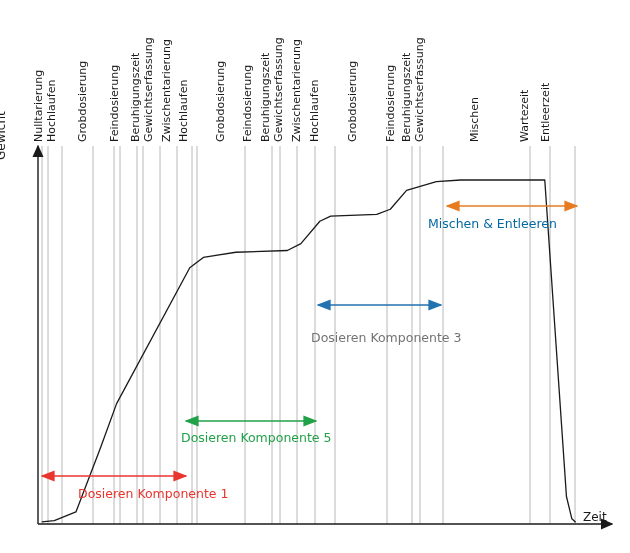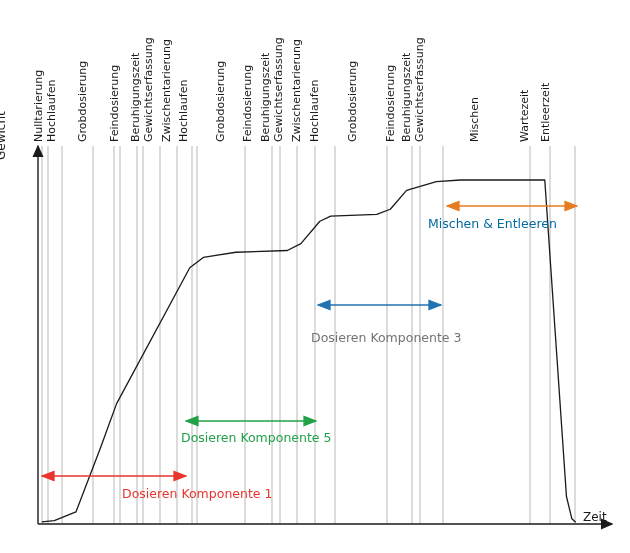--- a/index.html
+++ b/index.html
@@ -162,19 +162,19 @@
       <div class="phase-label" style="left: 480px; top: 131px;">Mischen</div>
       <div class="phase-label" style="left: 530px; top: 131px;">Wartezeit</div>
       <div class="phase-label" style="left: 551px; top: 131px;">Entleerzeit</div>
     </div>
 
   <div class="axis-title" id="y-axis-title" style="left:8px; top:146px;">Gewicht</div>
 
   <div class="axis-title" id="x-axis-title" style="left:583px; top:510px;">Zeit</div>
 
   <div id="annotation-labels-layer">
-      <div class="annot-label" style="left: 78px; top: 488px; color: rgb(232, 53, 46); margin-left: 44px;">Dosieren Komponente 1</div>
+      <div class="annot-label" style="left: 78px; top: 488px; color: rgb(232, 53, 46);">Dosieren Komponente 1</div>
       <div class="annot-label" style="left: 181px; top: 432px; color: rgb(33, 161, 72);">Dosieren Komponente 5</div>
       <div class="annot-label" style="left: 311px; top: 316px; color: #737373; margin-top: 16px;">Dosieren Komponente 3</div>
       <div class="annot-label" style="left: 428px; top: 218px; color: #0369a1;">Mischen &amp; Entleeren</div>
     </div>
 
 </div>
 
 </body></html>

